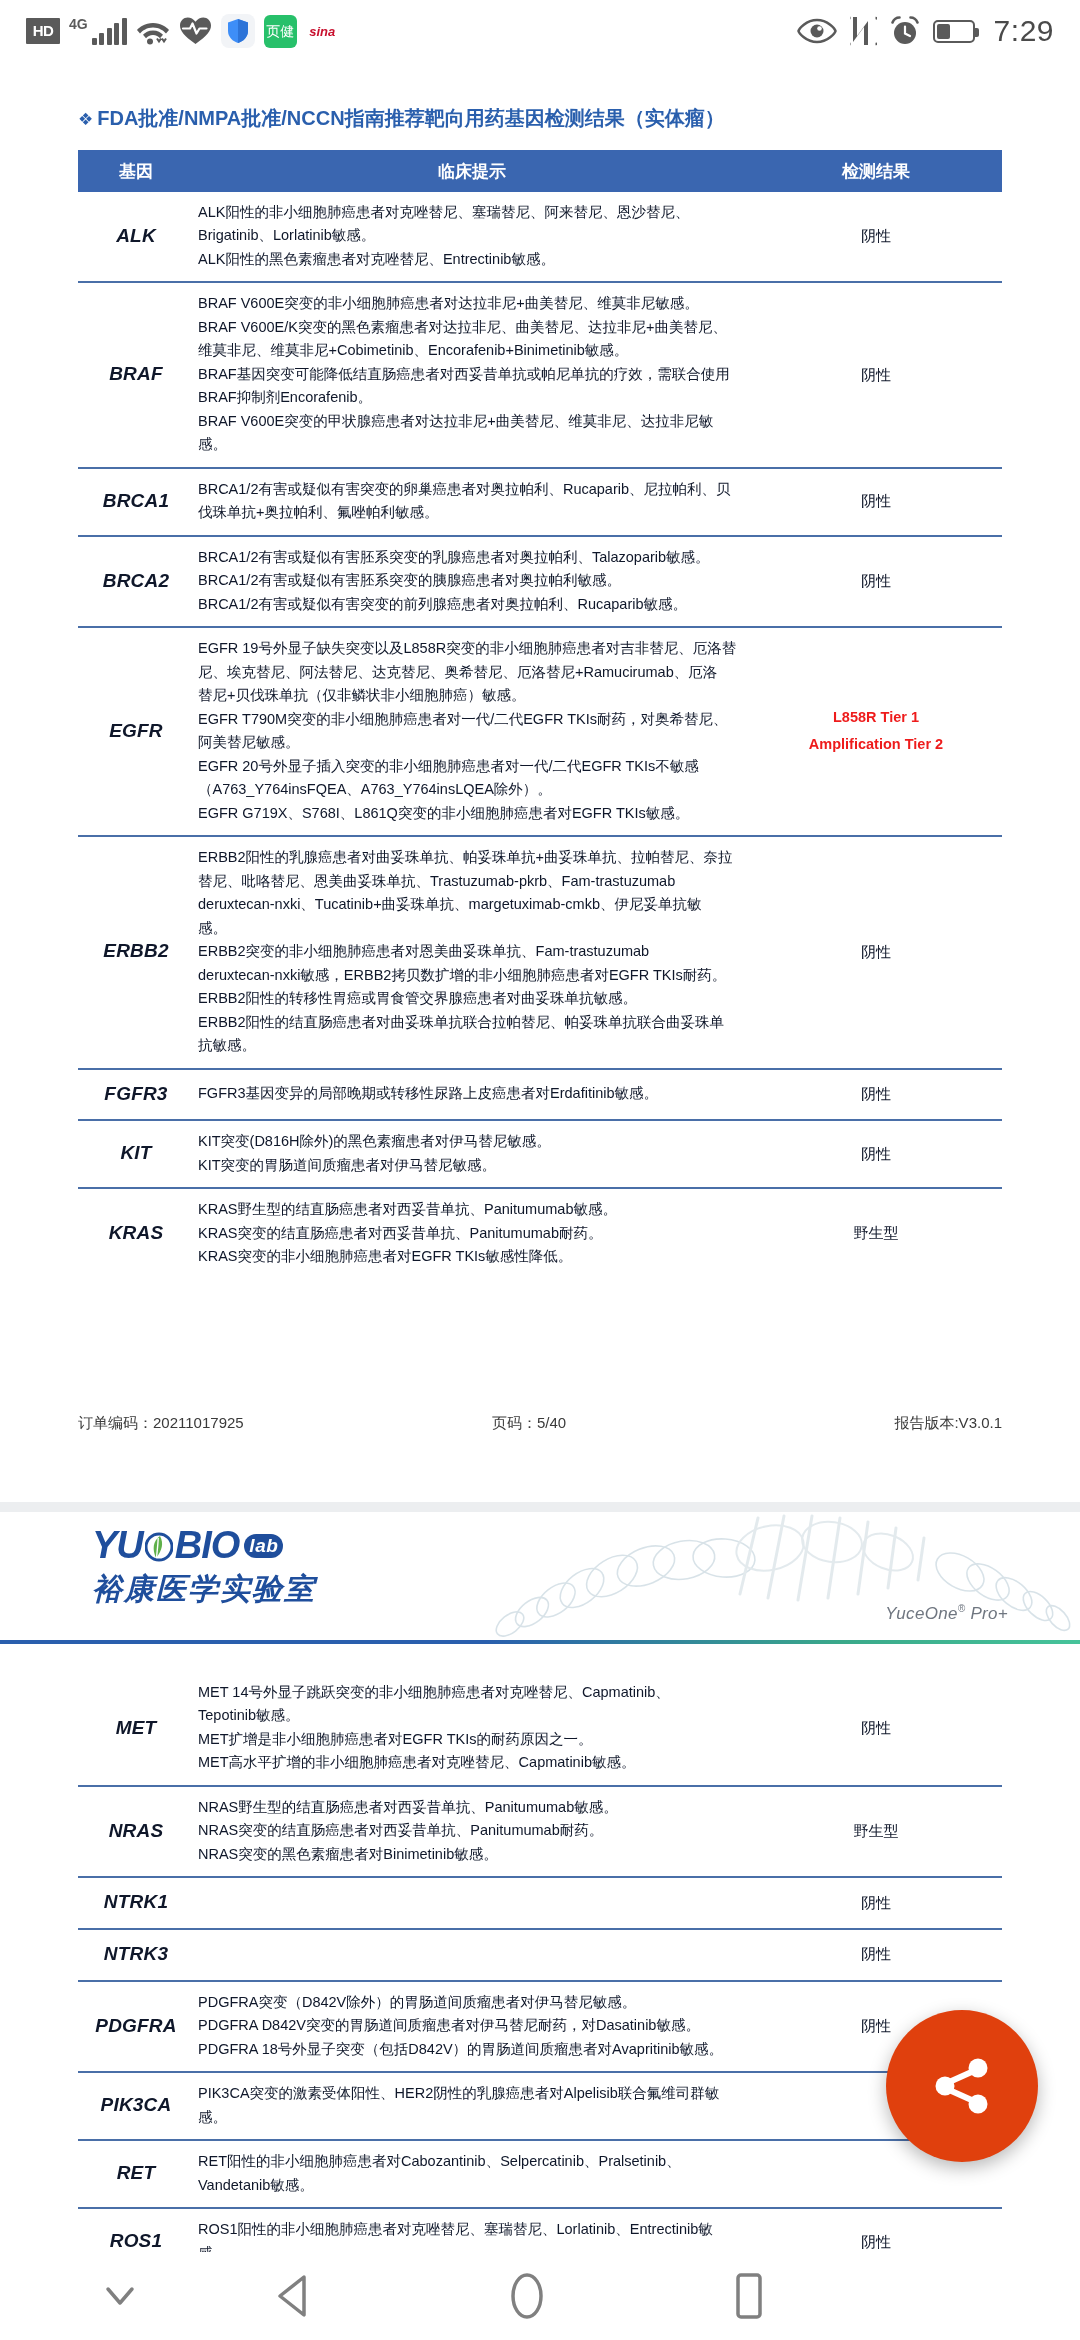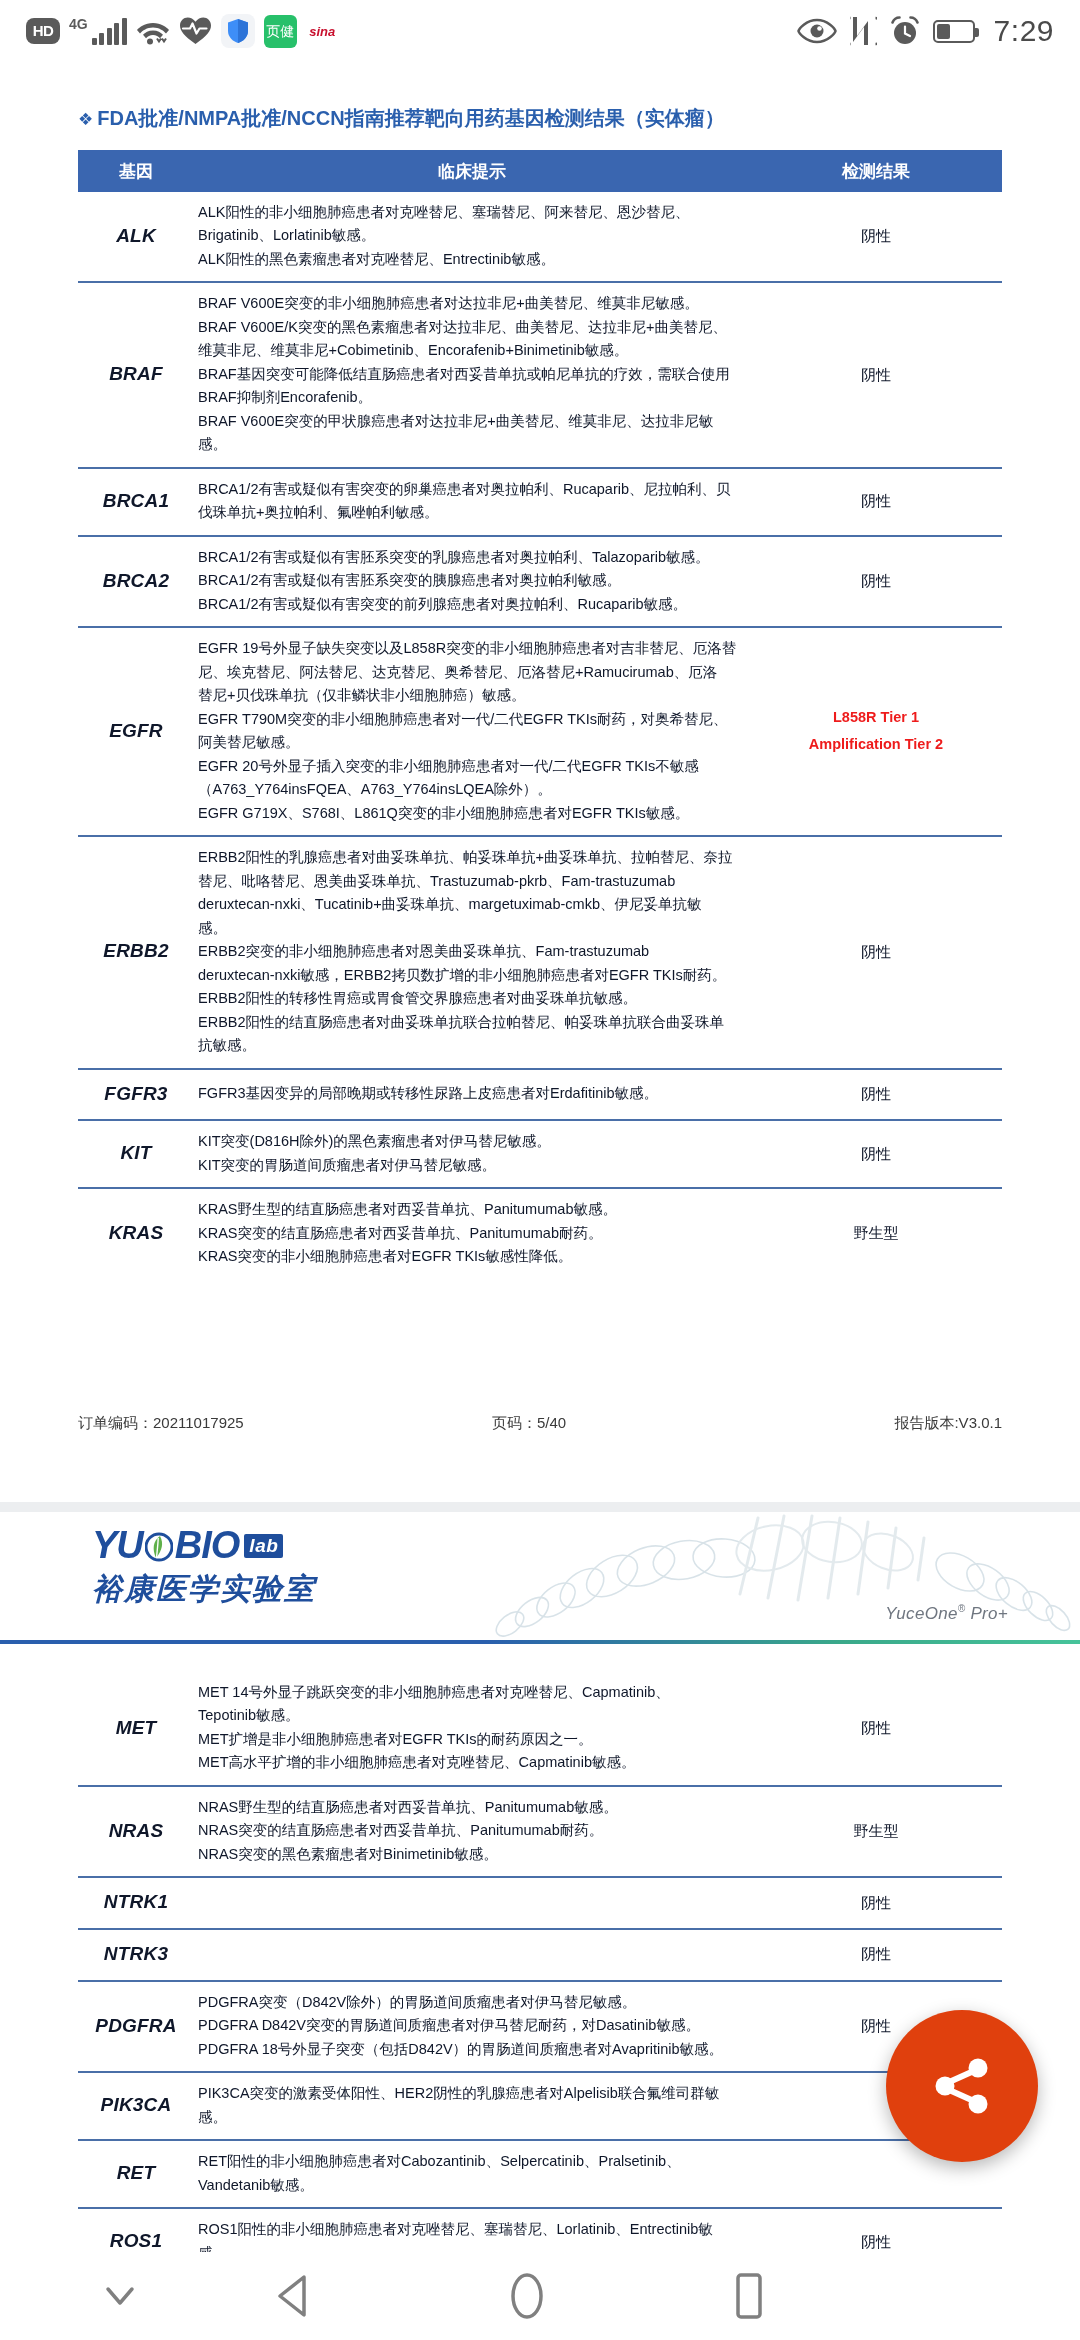--- a/index.html
+++ b/index.html
@@ -14,21 +14,21 @@
 
   
   .statusbar {
     position: absolute; top: 0; left: 0; width: 1080px; height: 62px;
     background: #ffffff; display: flex; align-items: center;
     padding: 0 26px; gap: 0;
   }
   .sb-left { display: flex; align-items: center; gap: 9px; }
   .sb-right { display: flex; align-items: center; gap: 13px; margin-left: auto; }
   .ic-hd {
-    width: 34px; height: 26px; background: #5a5a5a; border-radius: 8px;
+    width: 34px; height: 26px; background: #5a5a5a; border-radius: 1px;
     color: #fff; font-size: 15px; font-weight: bold; line-height: 26px;
     text-align: center; letter-spacing: -0.5px;
   }
   .ic-4g { font-size: 14px; color: #5a5a5a; font-weight: bold; margin-right: -5px; position: relative; top: -7px; text-align: center; }
   .ic-bars { display: flex; align-items: flex-end; gap: 2.5px; height: 27px; }
   .ic-bars i { width: 5px; background: #5a5a5a; border-radius: 1px; display: block; }
   .ic-bars i:nth-child(1){height:7px} .ic-bars i:nth-child(2){height:12px}
   .ic-bars i:nth-child(3){height:17px} .ic-bars i:nth-child(4){height:22px}
   .ic-bars i:nth-child(5){height:27px}
   .icon-svg { display: block; }
@@ -109,21 +109,21 @@
     font-style: italic;
   }
   .brand-dna { position: absolute; right: 0; top: 0; width: 640px; height: 128px; opacity: 0.55; }
   .brand-logo { position: absolute; left: 92px; top: 12px; }
   .logo-row1 { display: flex; align-items: center; gap: 2px; }
   .logo-yu  { font-size: 38px; font-weight: bold; color: #1f4e9c; letter-spacing: -1px; }
   .logo-leaf { width: 28px; height: 30px; position: relative; }
   .logo-bio { font-size: 38px; font-weight: bold; color: #1f4e9c; letter-spacing: -1px; }
   .logo-lab {
     background: #1f4e9c; color: #ffffff; font-size: 19px; font-weight: bold;
-    border-radius: 2px; padding: 1px 5px; margin-left: 3px; letter-spacing: 0.5px;
+    border-radius: 12px; padding: 1px 5px; margin-left: 3px; letter-spacing: 0.5px;
   }
   .logo-cn {
     font-size: 30px; font-weight: bold; color: #1f4e9c; letter-spacing: 2px;
     margin-top: 2px; font-family: "DejaVu Sans", sans-serif;
   }
   .brand-product {
     position: absolute; right: 72px; bottom: 16px;
     font-size: 17px; color: #6f7680; letter-spacing: 0.3px;
   }
   .brand-product sup { font-size: 10px; }

